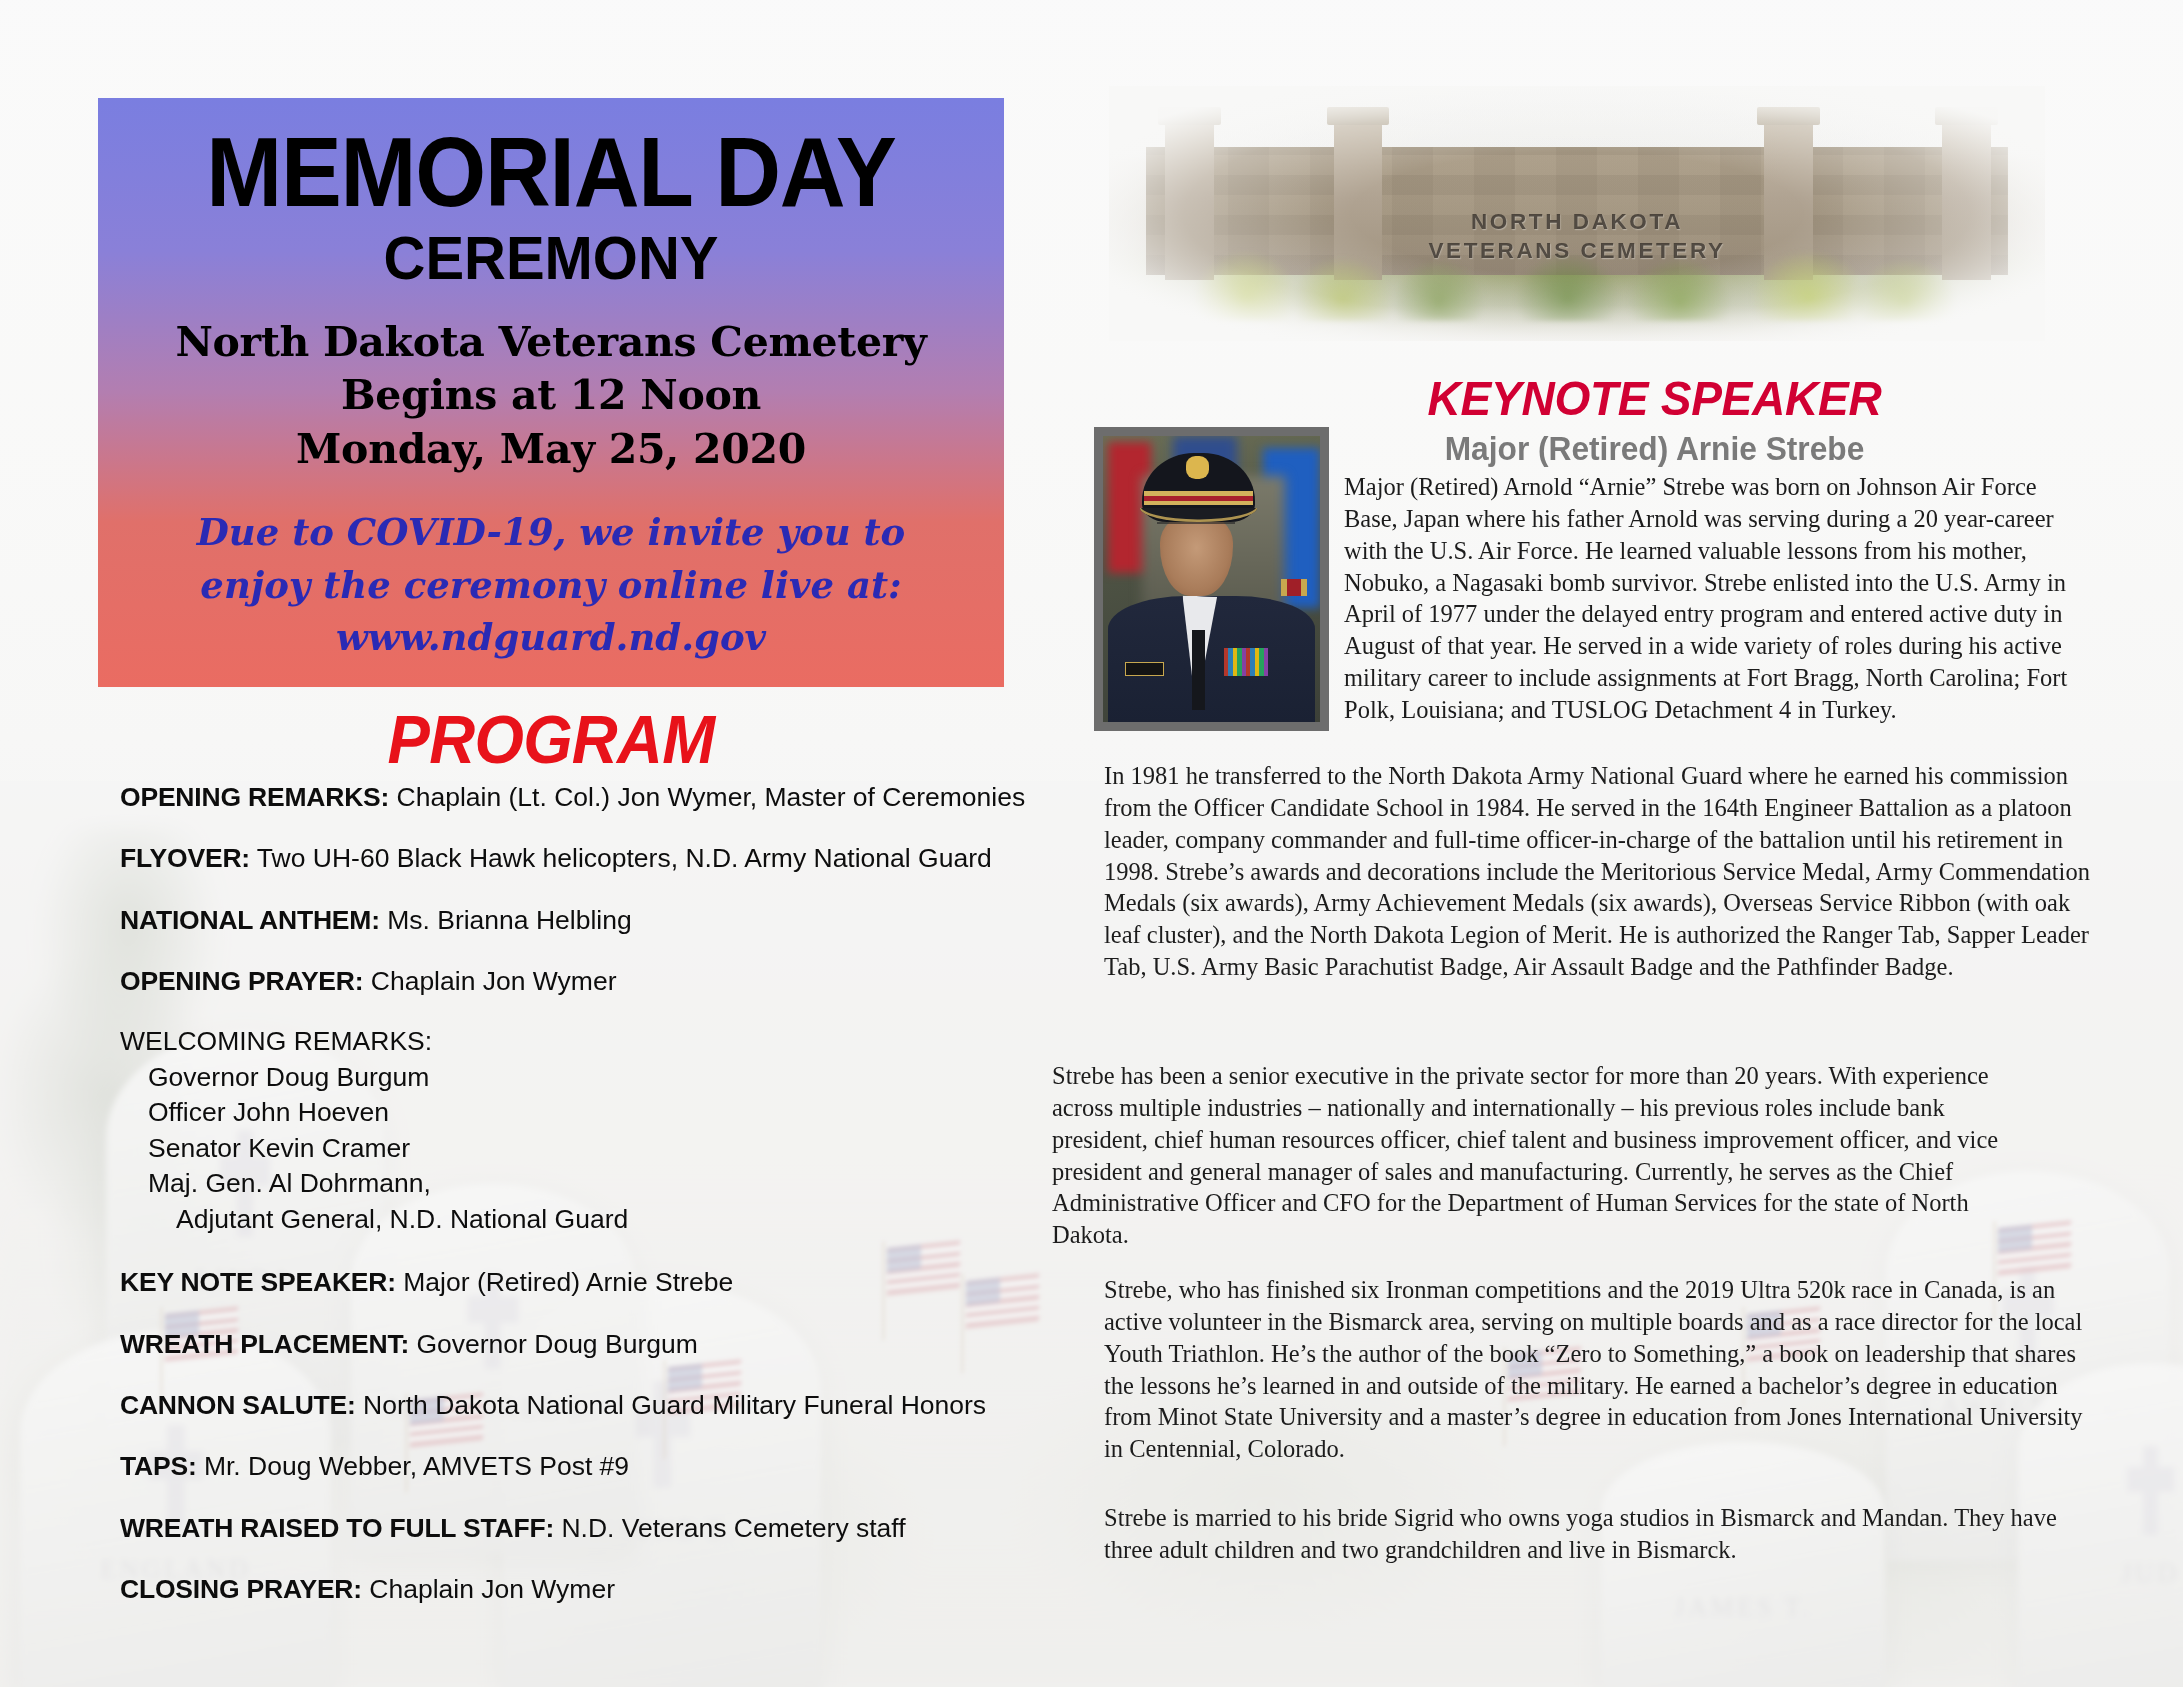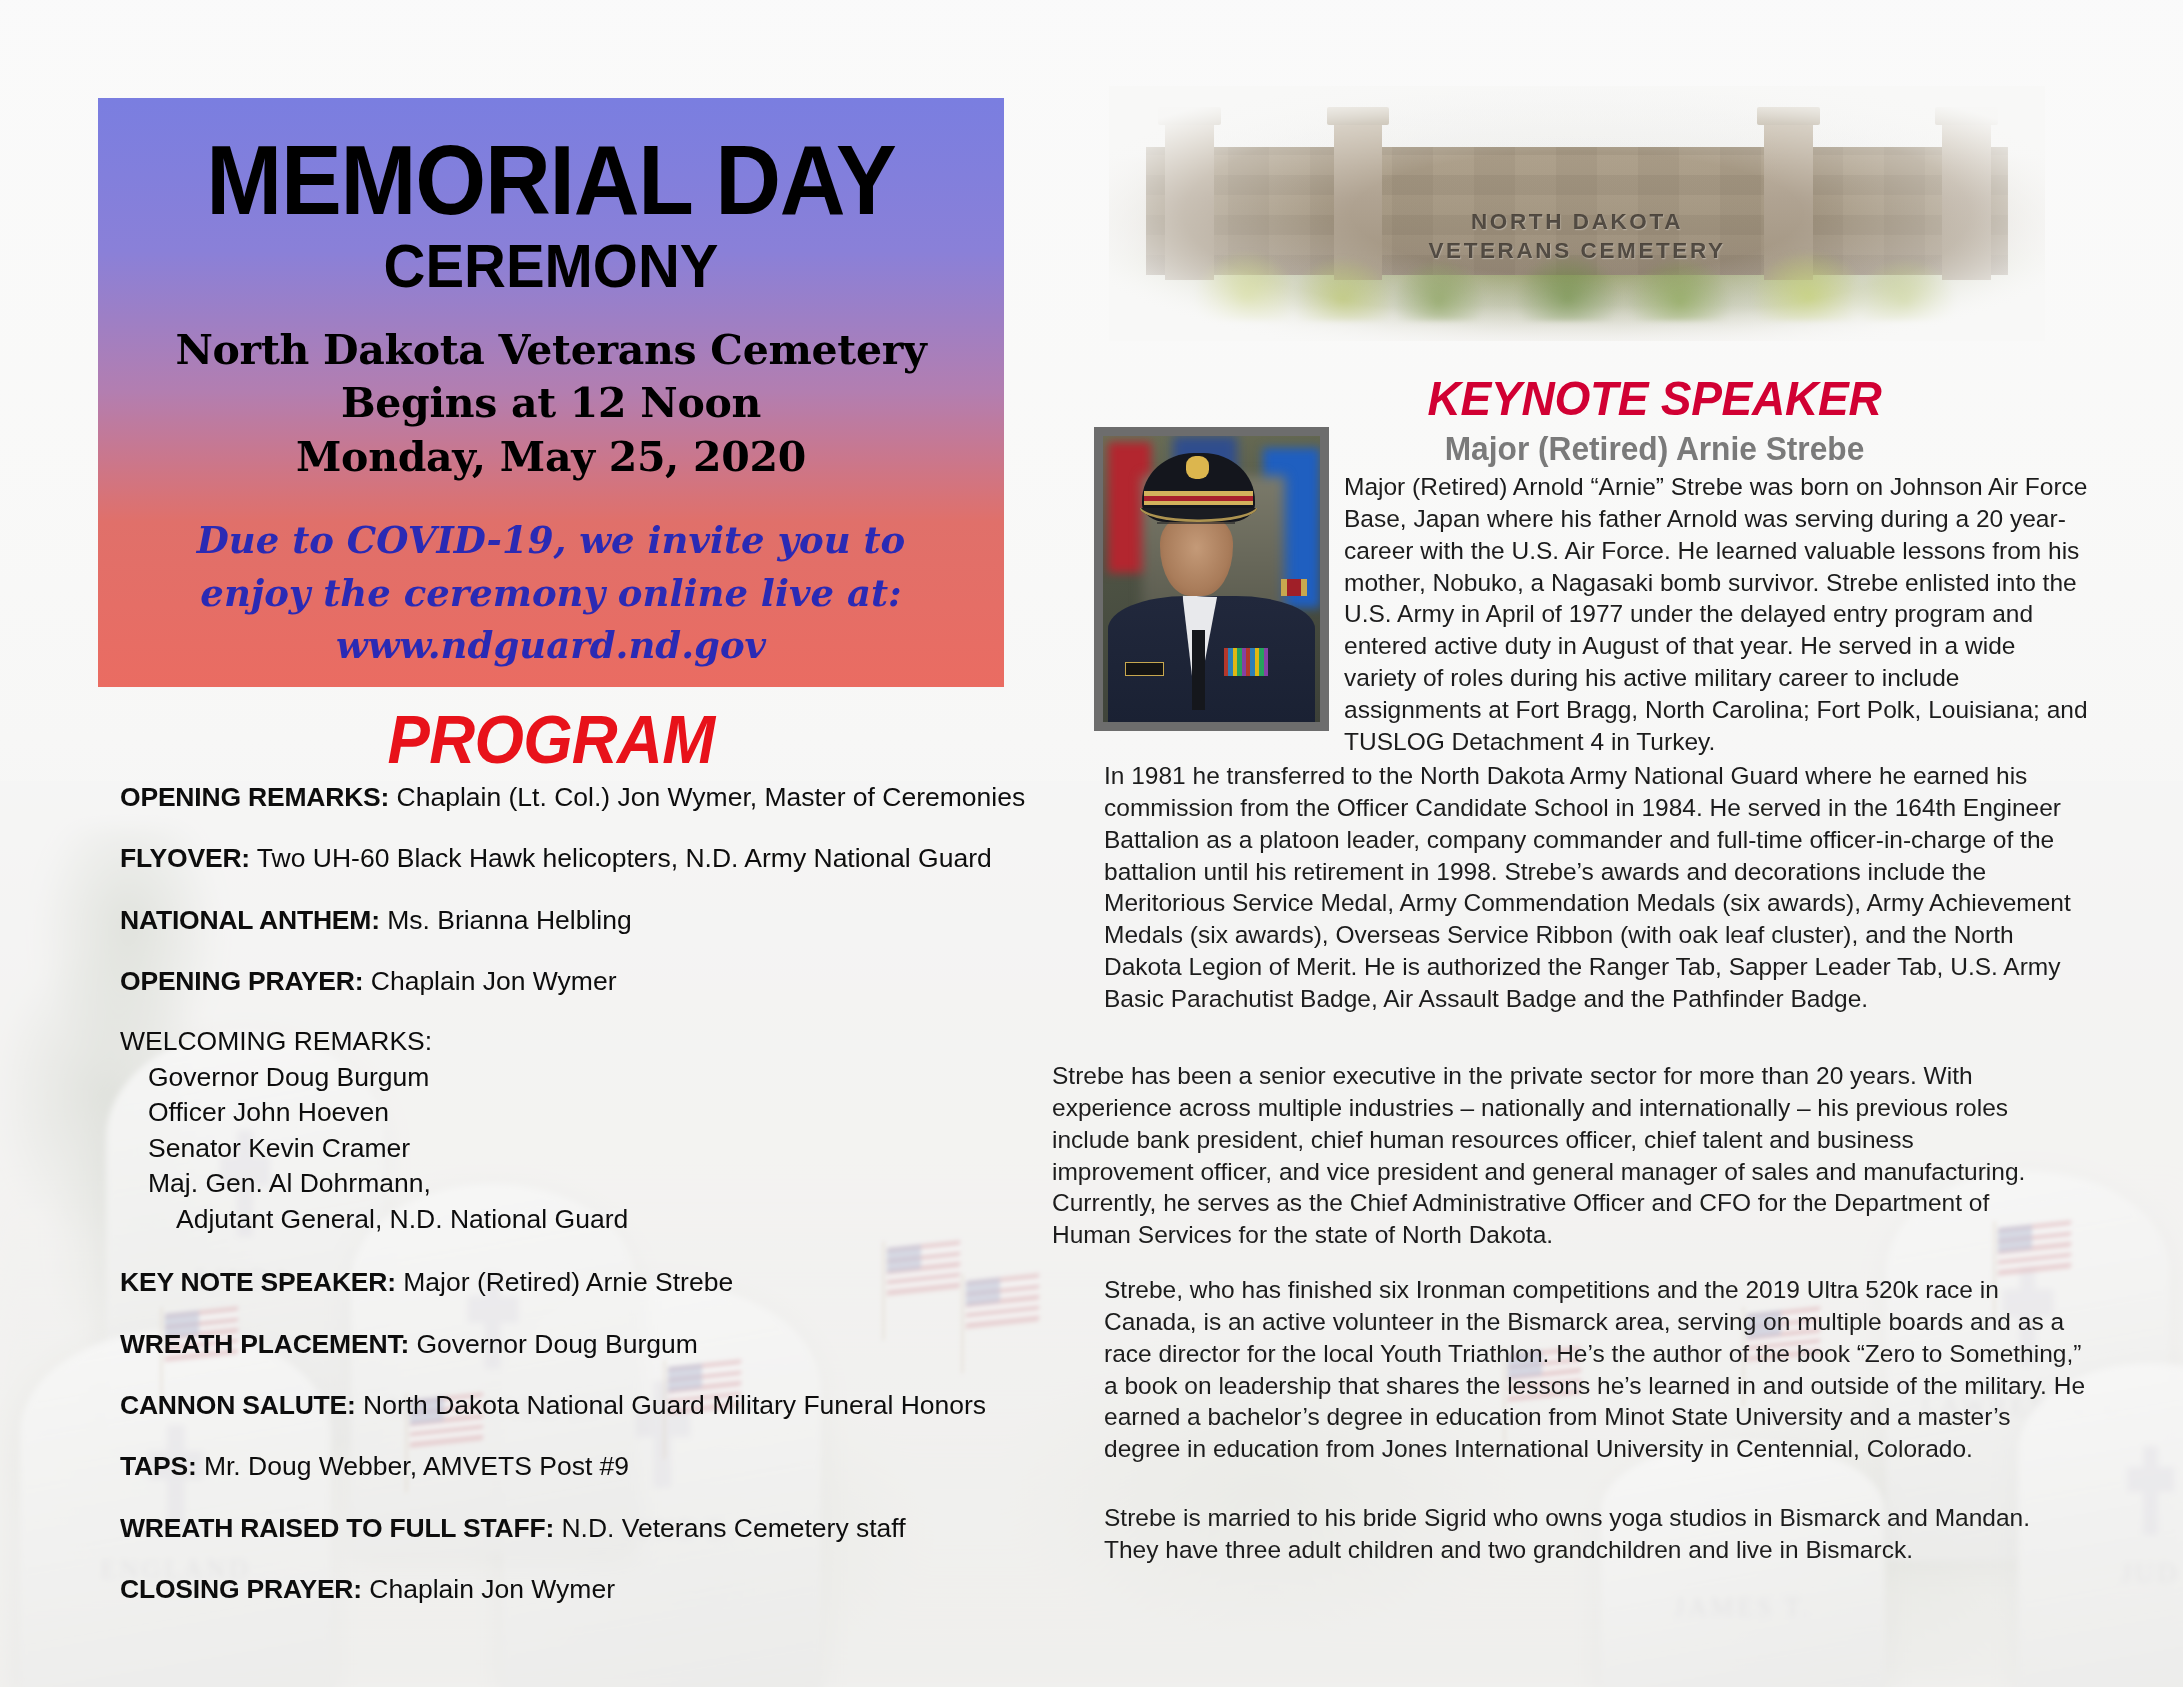--- a/index.html
+++ b/index.html
@@ -110,21 +110,21 @@
     left: 0; top: 0;
     width: 1059px;
     height: 1687px;
   }
 
   #poster-banner {
     position: absolute;
     left: 98px; top: 98px;
     width: 906px; height: 589px;
     background: linear-gradient(180deg, #7a7ee0 0%, #8a80d8 26%, #b37eb0 50%, #e0706a 72%, #ea6c62 100%);
-    padding-top: 21px;
+    padding-top: 13px;
     text-align: center;
     overflow: hidden;
   }
 
   .banner-title-1 {
     font-family: "Liberation Sans Narrow", "Liberation Sans", sans-serif;
     font-weight: 700;
     font-size: 98px;
     line-height: 1.02;
     letter-spacing: -1.3px;
@@ -349,21 +349,21 @@
     position:absolute; right:6%; top:50%; width:12%; height:6%;
     background: linear-gradient(90deg,#c8a84f 0 24%, #a01f28 24% 76%, #c8a84f 76% 100%);
   }
   #p-nametag {
     position:absolute; left:10%; bottom:16%; width:18%; height:5%;
     background:#141414; border:1.3px solid #c8a84f;
   }
 
   .bio-para {
     position: absolute;
-    font-family: Liberation Sans, sans-serif;
+    font-family: Liberation Serif, serif;
     font-size: 24.5px;
     line-height: 1.30;
     color: #1c1c1c;
     text-align: left;
   }
   #bio-p1 { left: 1344px; top: 471px; width: 744px; }
   #bio-p2 { left: 1104px; top: 760px; width: 986px; }
   #bio-p3 { left: 1052px; top: 1060px; width: 986px; }
   #bio-p4 { left: 1104px; top: 1274px; width: 986px; }
   #bio-p5 { left: 1104px; top: 1502px; width: 986px; }

